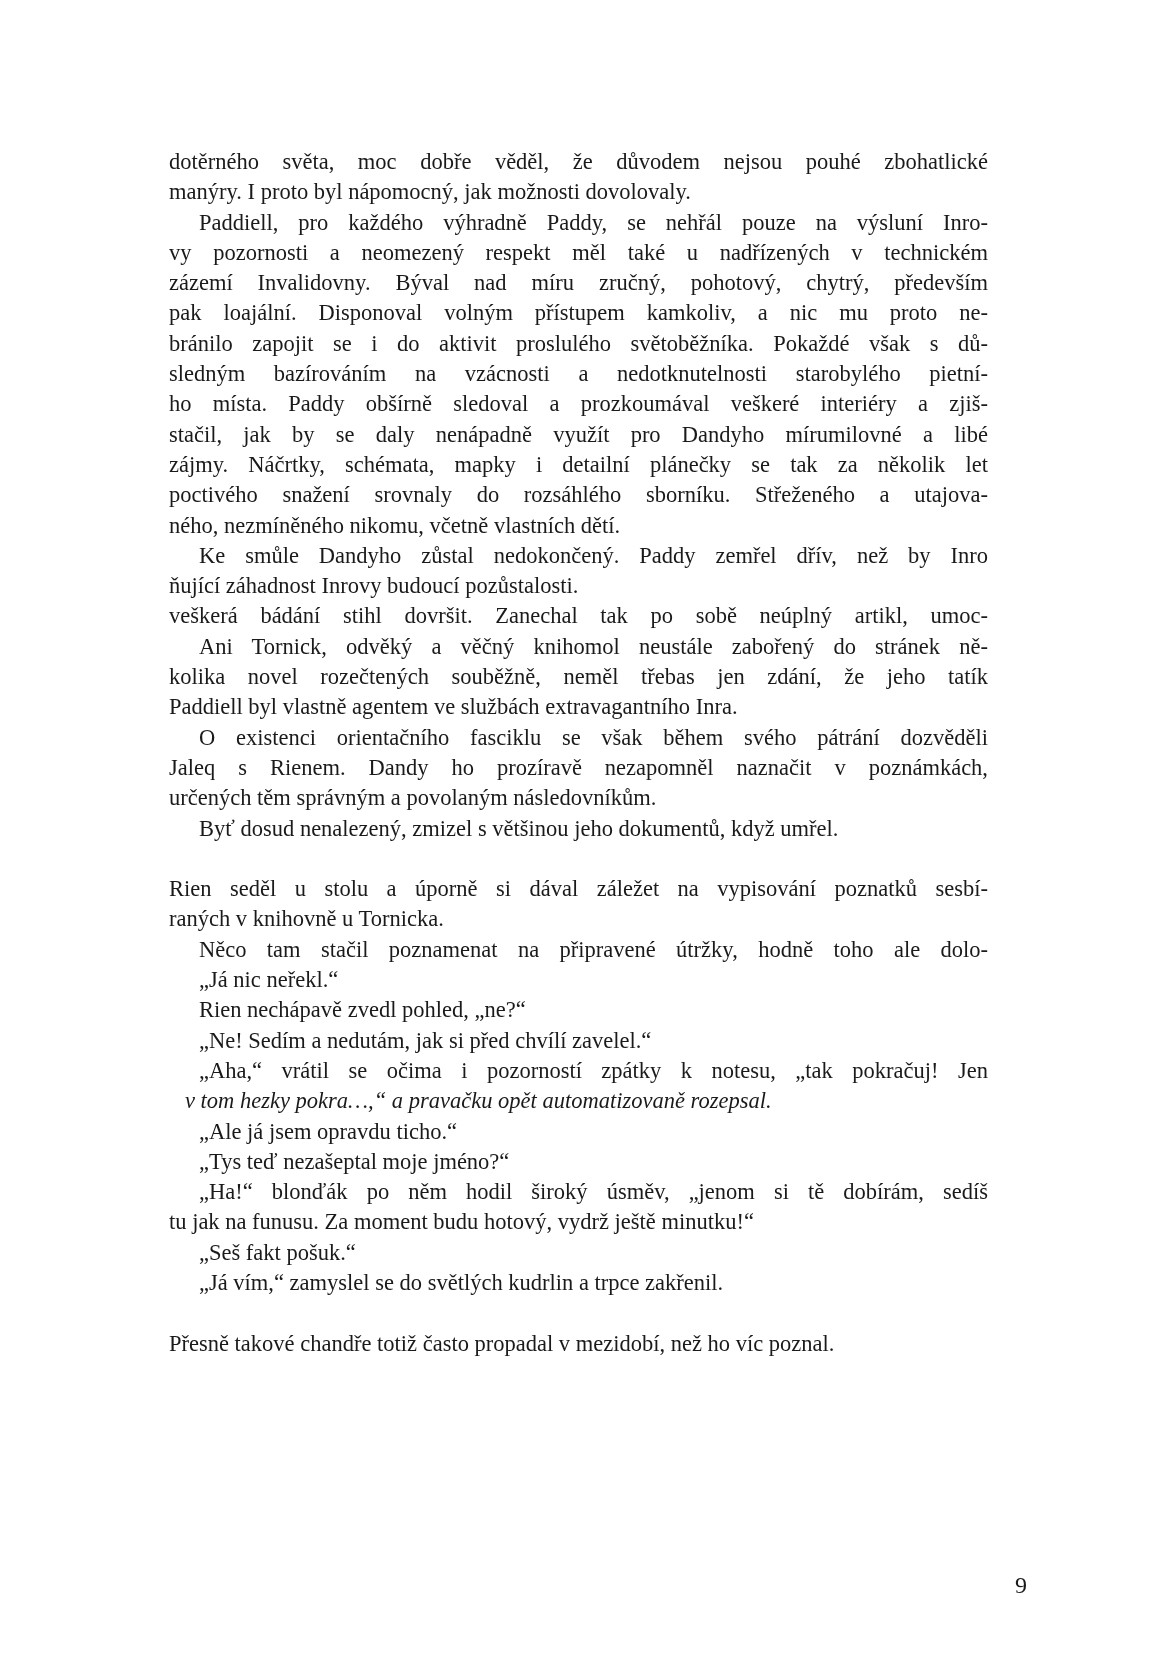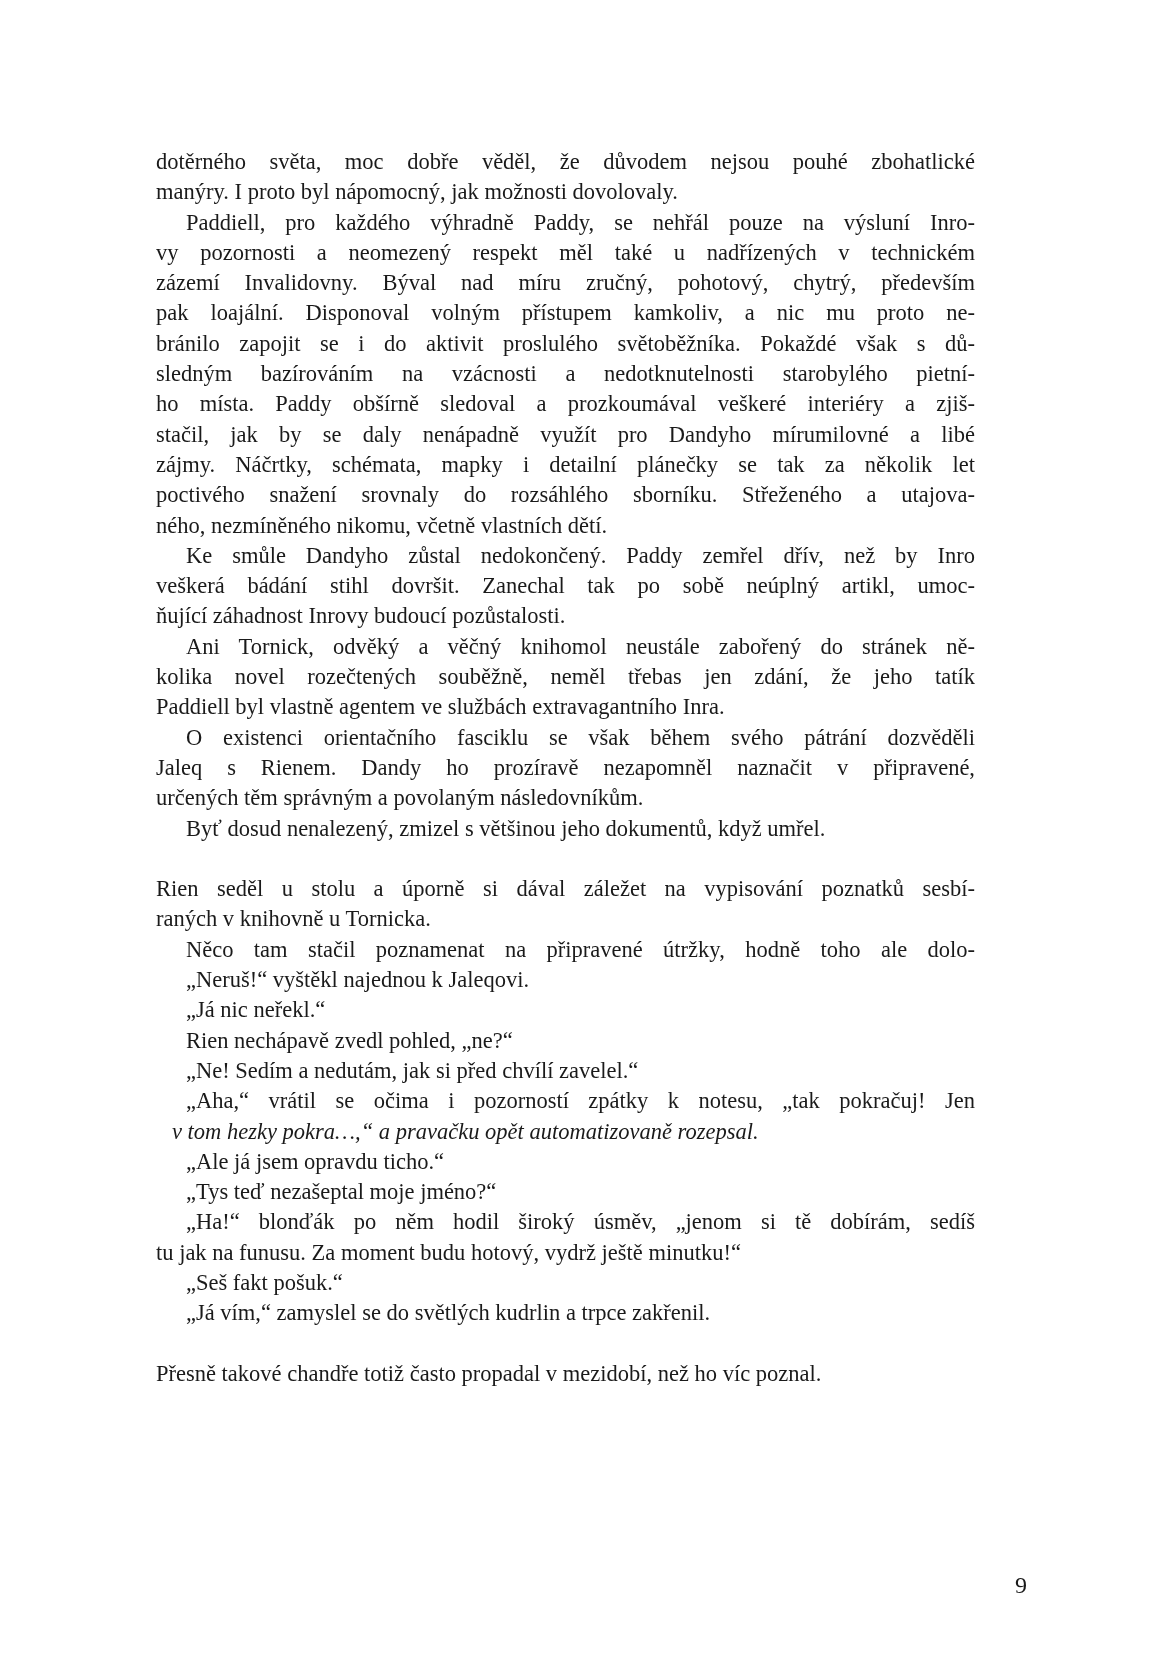--- a/index.html
+++ b/index.html
@@ -11,21 +11,21 @@
       position: relative;
       width: 1153px;
       height: 1663px;
       background: #ffffff;
       color: #1a1a1a;
       font-family: "Liberation Serif", "DejaVu Serif", serif;
       overflow: hidden;
     }
     .page-text {
       position: absolute;
-      left: 156px;
+      left: 169px;
       top: 147px;
       width: 819px;
       font-size: 22.5px;
     }
     .para { margin: 0; padding: 0; }
     .line {
       height: 30.3px;
       line-height: 30.3px;
       text-align: justify;
       text-align-last: justify;
@@ -65,46 +65,43 @@
         <div class="line">bránilo zapojit se i do aktivit proslulého světoběžníka. Pokaždé však s dů-</div>
         <div class="line">sledným bazírováním na vzácnosti a nedotknutelnosti starobylého pietní-</div>
         <div class="line">ho místa. Paddy obšírně sledoval a prozkoumával veškeré interiéry a zjiš-</div>
         <div class="line">stačil, jak by se daly nenápadně využít pro Dandyho mírumilovné a libé</div>
         <div class="line">zájmy. Náčrtky, schémata, mapky i detailní plánečky se tak za několik let</div>
         <div class="line">poctivého snažení srovnaly do rozsáhlého sborníku. Střeženého a utajova-</div>
         <div class="line last">ného, nezmíněného nikomu, včetně vlastních dětí.</div>
       </div>
       <div class="para">
         <div class="line ind">Ke smůle Dandyho zůstal nedokončený. Paddy zemřel dřív, než by Inro</div>
+        <div class="line last">ňující záhadnost Inrovy budoucí pozůstalosti.</div>
         <div class="line">veškerá bádání stihl dovršit. Zanechal tak po sobě neúplný artikl, umoc-</div>
-        <div class="line last">ňující záhadnost Inrovy budoucí pozůstalosti.</div>
       </div>
       <div class="para">
         <div class="line ind">Ani Tornick, odvěký a věčný knihomol neustále zabořený do stránek ně-</div>
         <div class="line">kolika novel rozečtených souběžně, neměl třebas jen zdání, že jeho tatík</div>
         <div class="line last">Paddiell byl vlastně agentem ve službách extravagantního Inra.</div>
       </div>
       <div class="para">
         <div class="line ind">O existenci orientačního fasciklu se však během svého pátrání dozvěděli</div>
-        <div class="line">Jaleq s Rienem. Dandy ho prozíravě nezapomněl naznačit v připravené,</div>
+        <div class="line">Jaleq s Rienem. Dandy ho prozíravě nezapomněl naznačit v poznámkách,</div>
         <div class="line last">určených těm správným a povolaným následovníkům.</div>
       </div>
       <div class="para">
         <div class="line last ind">Byť dosud nenalezený, zmizel s většinou jeho dokumentů, když umřel.</div>
       </div>
       <div class="gap"></div>
       <div class="para">
         <div class="line">Rien seděl u stolu a úporně si dával záležet na vypisování poznatků sesbí-</div>
         <div class="line last">raných v knihovně u Tornicka.</div>
       </div>
       <div class="para">
         <div class="line ind">Něco tam stačil poznamenat na připravené útržky, hodně toho ale dolo-</div>
-      </div>
-      <div class="para">
-        <div class="line last ind">„Neruš!“ vyštěkl najednou k Jaleqovi.</div>
       </div>
       <div class="para">
         <div class="line last ind">„Já nic neřekl.“</div>
       </div>
       <div class="para">
         <div class="line last ind">Rien nechápavě zvedl pohled, „ne?“</div>
       </div>
       <div class="para">
         <div class="line last ind">„Ne! Sedím a nedutám, jak si před chvílí zavelel.“</div>
       </div>

